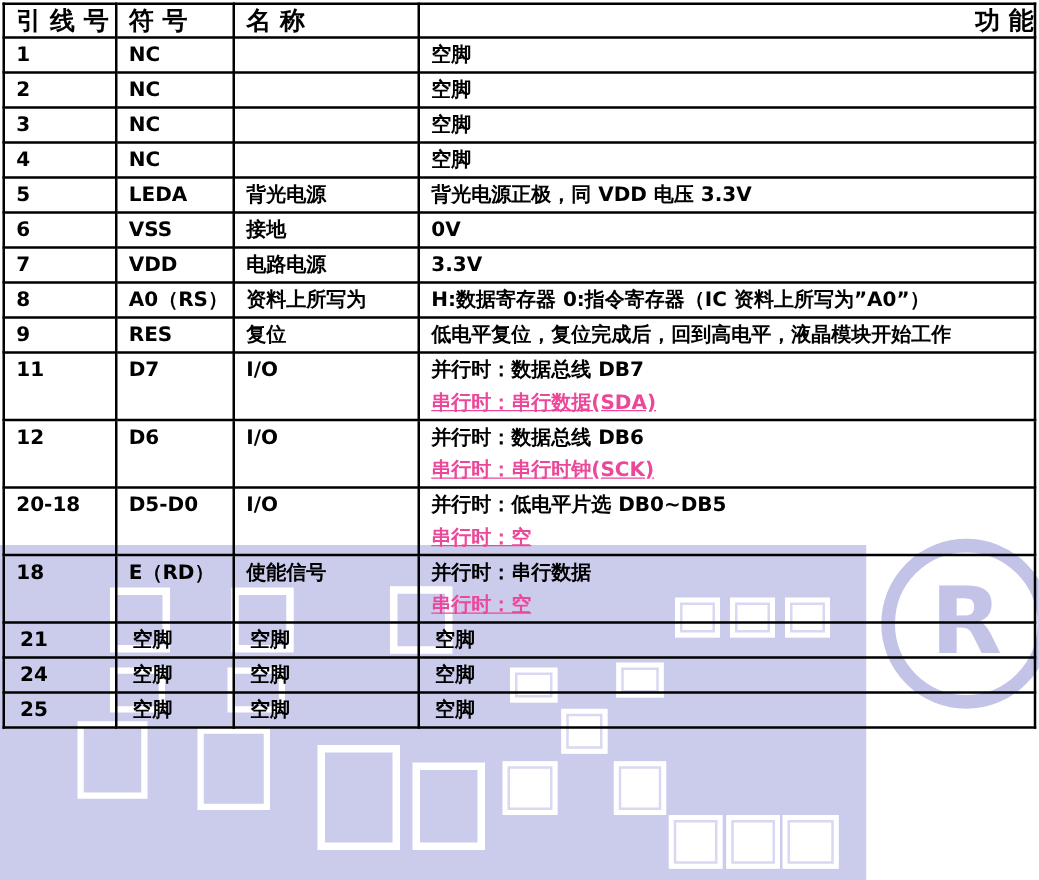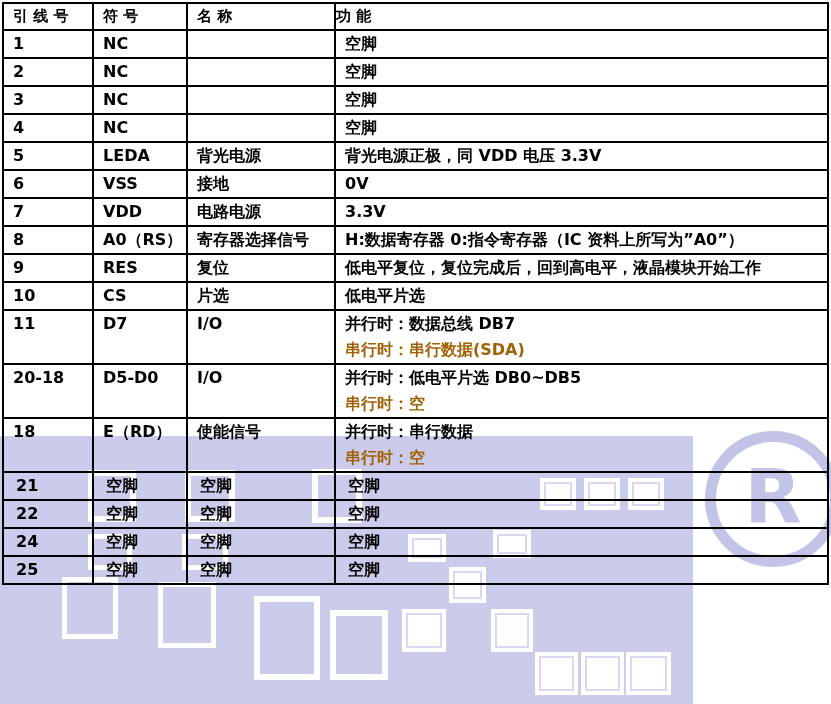--- a/index.html
+++ b/index.html
@@ -31,27 +31,27 @@
     font-size:16px;font-weight:bold;color:#000;
   }
   .pintable td,.pintable th{
     border:2px solid #000;
     padding:0 0 0 9px;
     vertical-align:top;
     text-align:left;
     overflow:hidden;
     white-space:nowrap;
   }
-  .pintable th{height:25px;line-height:25px;font-size:15px;}
-  .pintable th.fn{text-align:left;padding-left:0;}
+  .pintable th{height:25px;line-height:25px;font-size:20px;}
+  .pintable th.fn{text-align:right;padding-left:0;}
   tr.single td{height:25px;line-height:26px;}
   tr.single-sm td{height:24px;line-height:25px;padding-left:12px;}
   tr.double td{height:51px;line-height:26px;}
   .fline{height:26px;line-height:26px;}
-  .fline.red{color:#a16207;}
+  .fline.red{color:#ec4899;text-decoration:underline;}
 </style>
 </head>
 <body>
 
 <div>
   <div class="wm wm-band"></div>
 
   <div class="wm wm-outline" style="left:88px;top:470px;width:36px;height:40px;"></div>
   <div class="wm wm-outline" style="left:185px;top:470px;width:38px;height:40px;"></div>
   <div class="wm wm-outline" style="left:312px;top:469px;width:38px;height:42px;"></div>
@@ -147,51 +147,52 @@
         <td>7</td>
         <td>VDD</td>
         <td>电路电源</td>
         <td>
           <div class="fline">3.3V</div>
         </td>
       </tr>
       <tr class="single">
         <td>8</td>
         <td>A0（RS）</td>
-        <td>寄存器选择信号</td>
+        <td>资料上所写为</td>
         <td>
           <div class="fline">H:数据寄存器 0:指令寄存器（IC 资料上所写为”A0”）</div>
         </td>
       </tr>
       <tr class="single">
         <td>9</td>
         <td>RES</td>
         <td>复位</td>
         <td>
           <div class="fline">低电平复位，复位完成后，回到高电平，液晶模块开始工作</div>
         </td>
       </tr>
-      <tr class="single">
-        <td>10</td>
-        <td>CS</td>
-        <td>片选</td>
-        <td>
-          <div class="fline">低电平片选</div>
-        </td>
-      </tr>
       <tr class="double">
         <td>11</td>
         <td>D7</td>
         <td>I/O</td>
         <td>
           <div class="fline">并行时：数据总线 DB7</div>
           <div class="fline red">串行时：串行数据(SDA)</div>
         </td>
       </tr>
       <tr class="double">
+        <td>12</td>
+        <td>D6</td>
+        <td>I/O</td>
+        <td>
+          <div class="fline">并行时：数据总线 DB6</div>
+          <div class="fline red">串行时：串行时钟(SCK)</div>
+        </td>
+      </tr>
+      <tr class="double">
         <td>20-18</td>
         <td>D5-D0</td>
         <td>I/O</td>
         <td>
           <div class="fline">并行时：低电平片选 DB0~DB5</div>
           <div class="fline red">串行时：空</div>
         </td>
       </tr>
       <tr class="double">
         <td>18</td>
@@ -204,28 +205,20 @@
       </tr>
       <tr class="single-sm">
         <td>21</td>
         <td>空脚</td>
         <td>空脚</td>
         <td>
           <div class="fline">空脚</div>
         </td>
       </tr>
       <tr class="single-sm">
-        <td>22</td>
-        <td>空脚</td>
-        <td>空脚</td>
-        <td>
-          <div class="fline">空脚</div>
-        </td>
-      </tr>
-      <tr class="single-sm">
         <td>24</td>
         <td>空脚</td>
         <td>空脚</td>
         <td>
           <div class="fline">空脚</div>
         </td>
       </tr>
       <tr class="single-sm">
         <td>25</td>
         <td>空脚</td>

